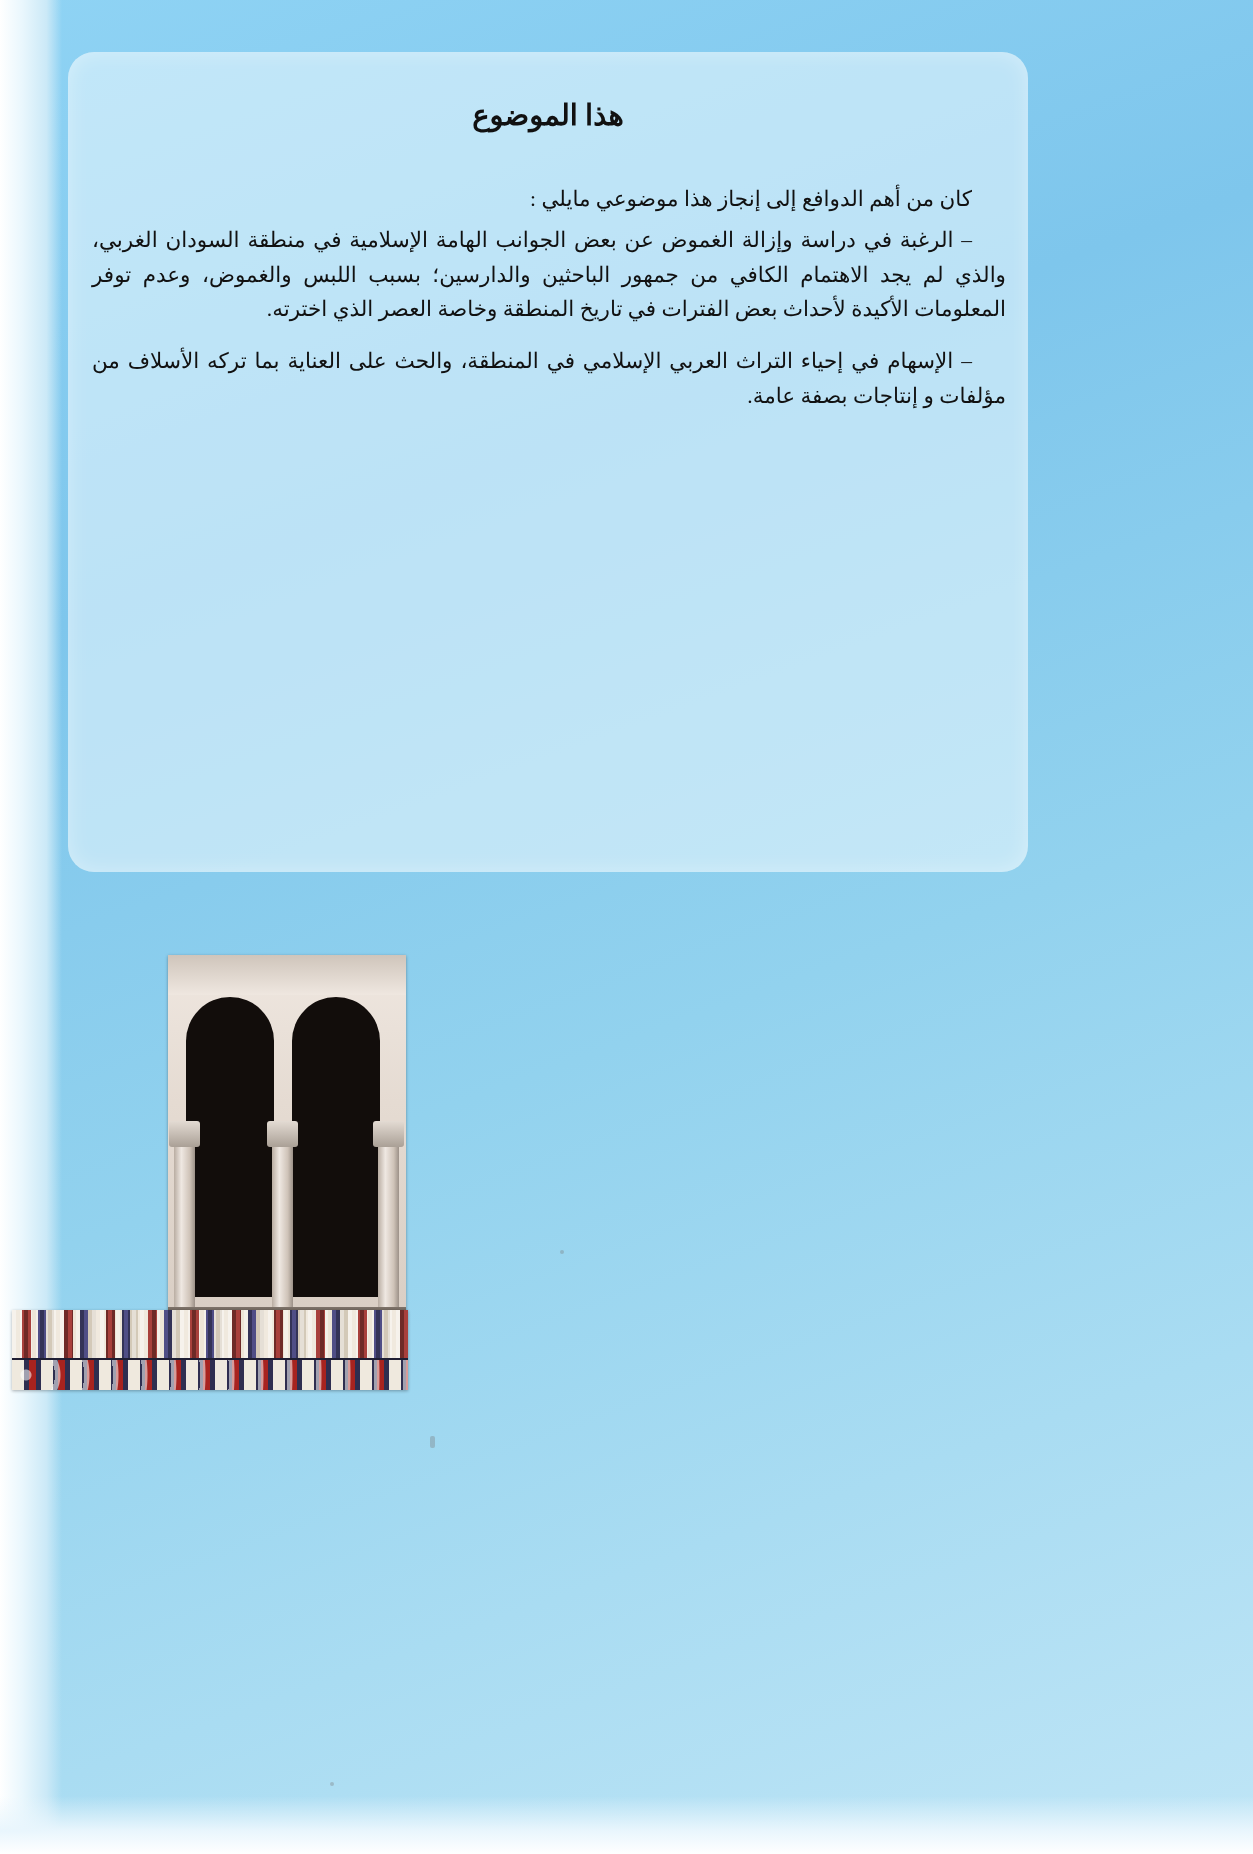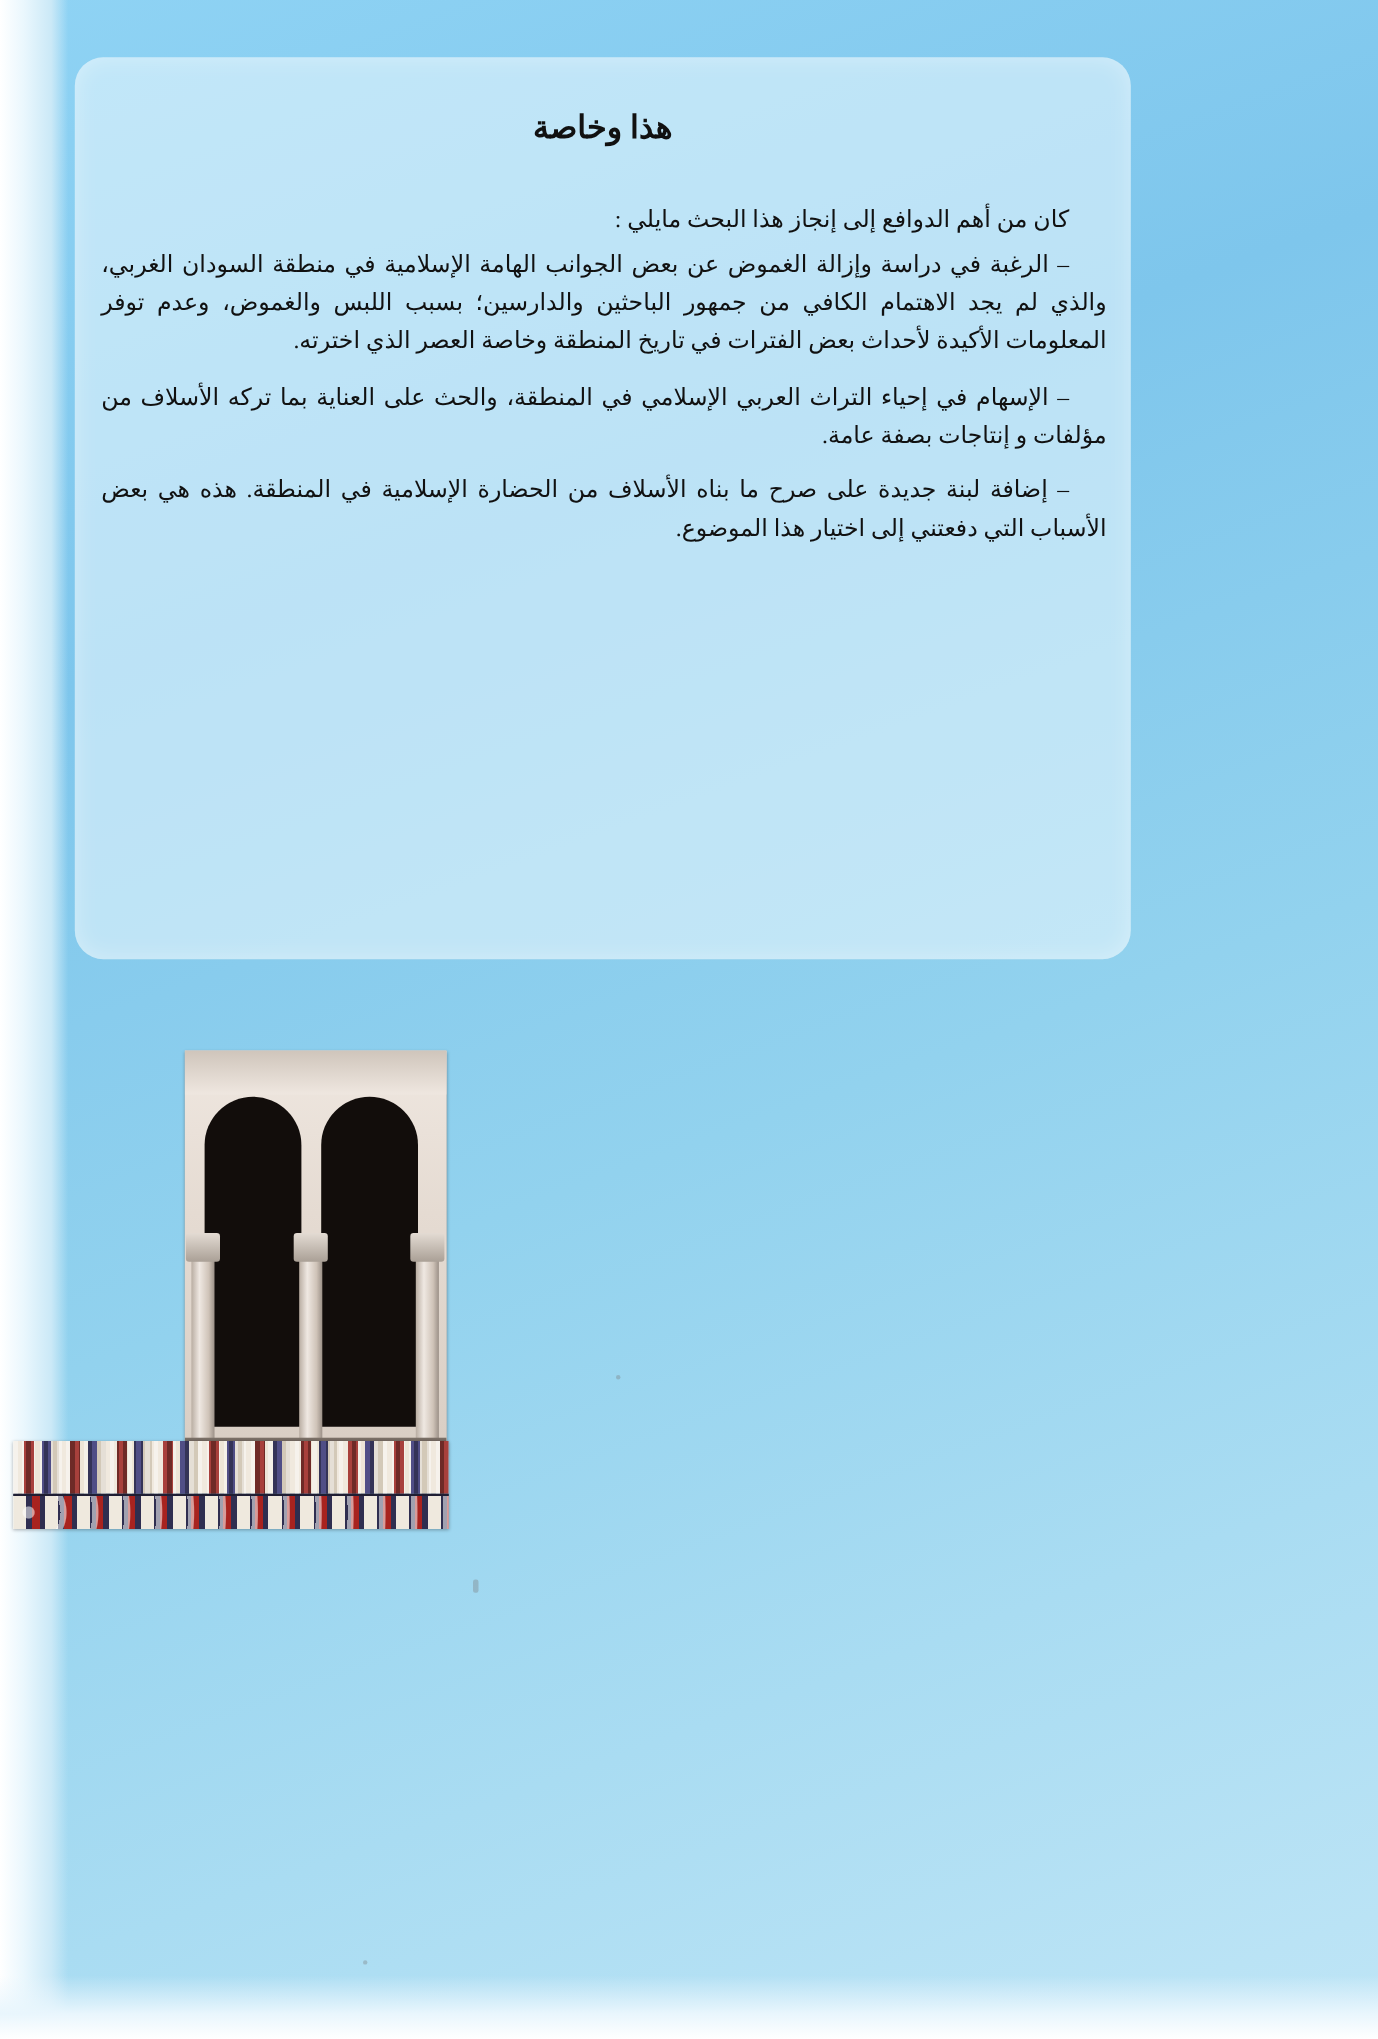--- a/index.html
+++ b/index.html
@@ -200,27 +200,26 @@
     background: rgba(120,120,120,0.35);
     border-radius: 50%;
   }
 </style>
 </head>
 <body>
 
 <div class="page">
 
   <div class="text-panel">
-    <h1 class="doc-title">هذا وخاصة</h1>
+    <h1 class="doc-title">هذا الموضوع</h1>
 
     <div class="body-text">
-      <p class="para indent">كان من أهم الدوافع إلى إنجاز هذا البحث مايلي :</p>
+      <p class="para indent">كان من أهم الدوافع إلى إنجاز هذا موضوعي مايلي :</p>
       <p class="para indent">– الرغبة في دراسة وإزالة الغموض عن بعض الجوانب الهامة الإسلامية في منطقة السودان الغربي، والذي لم يجد الاهتمام الكافي من جمهور الباحثين والدارسين؛ بسبب اللبس والغموض، وعدم توفر المعلومات الأكيدة لأحداث بعض الفترات في تاريخ المنطقة وخاصة العصر الذي اخترته.</p>
       <p class="para indent gap">– الإسهام في إحياء التراث العربي الإسلامي في المنطقة، والحث على العناية بما تركه الأسلاف من مؤلفات و إنتاجات بصفة عامة.</p>
-      <p class="para indent gap2">– إضافة لبنة جديدة على صرح ما بناه الأسلاف من الحضارة الإسلامية في المنطقة. هذه هي بعض الأسباب التي دفعتني إلى اختيار هذا الموضوع.</p>
     </div>
   </div>
 
   <div class="photo">
     <div class="wall"></div>
     <div class="shadow-band"></div>
     <div class="arch left"></div>
     <div class="arch right"></div>
     <div class="col c1"></div>
     <div class="col c2"></div>

